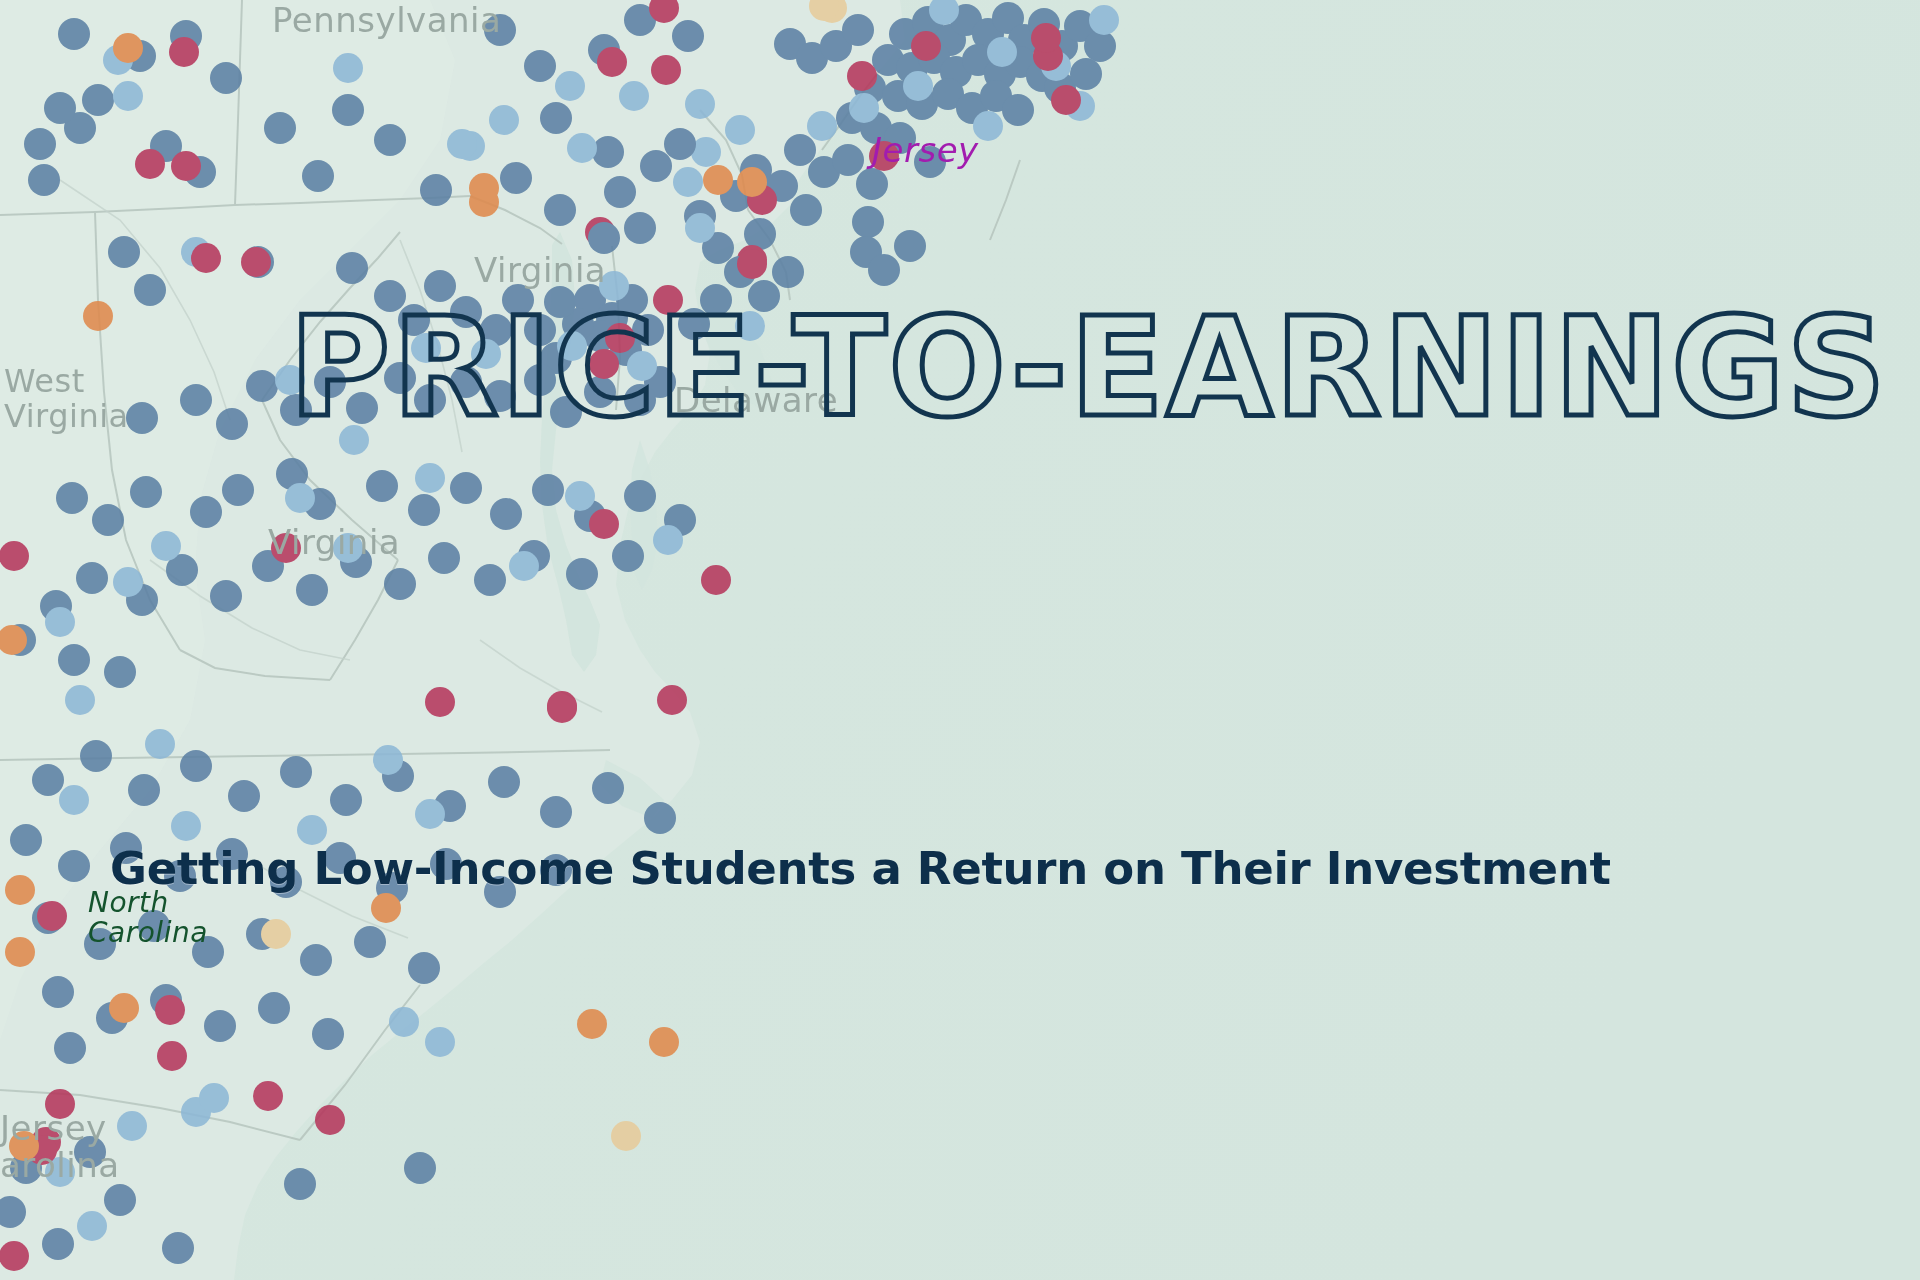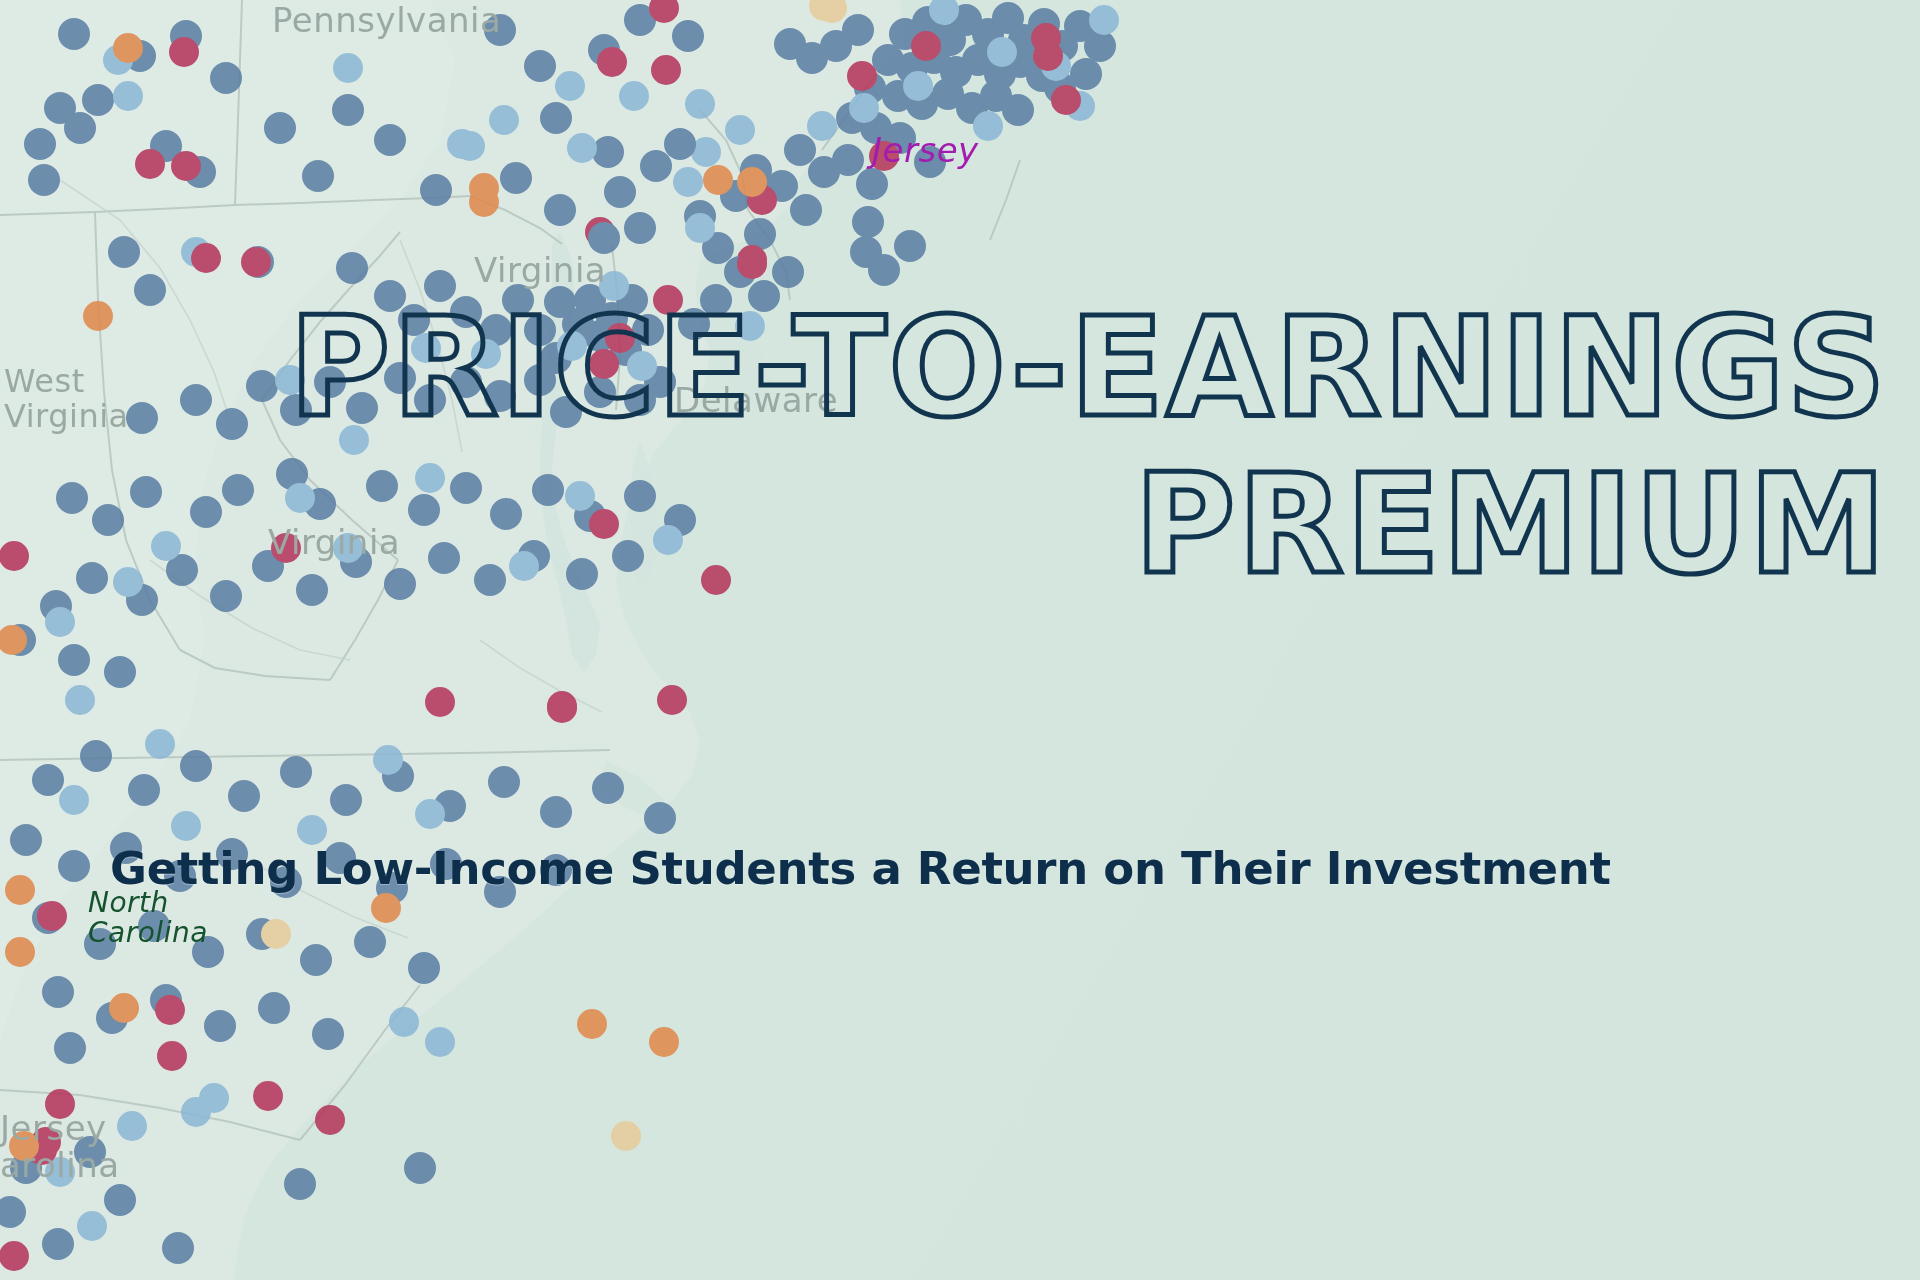--- a/index.html
+++ b/index.html
@@ -511,18 +511,17 @@
 Virginia</div>
       <div class="map-label" style="left: 268px; top: 524px; font-size: 34px; color: rgb(154, 169, 163);">Virginia</div>
       <div class="map-label" style="left: 88px; top: 888px; font-size: 28px; color: #14532d; font-style: italic;">North
 Carolina</div>
       <div class="map-label" style="left: 0px; top: 1110px; font-size: 34px; color: rgb(154, 169, 163);">Jersey
 arolina</div>
     </div>
 
   <div id="title-block">
     <div class="title-line">PRICE-TO-EARNINGS</div>
-    <div class="title-line">PREMIUM</div>
   </div>
 
   <div id="subtitle">Getting Low-Income Students a Return on Their Investment</div>
 
 </div>
 
 </body></html>

